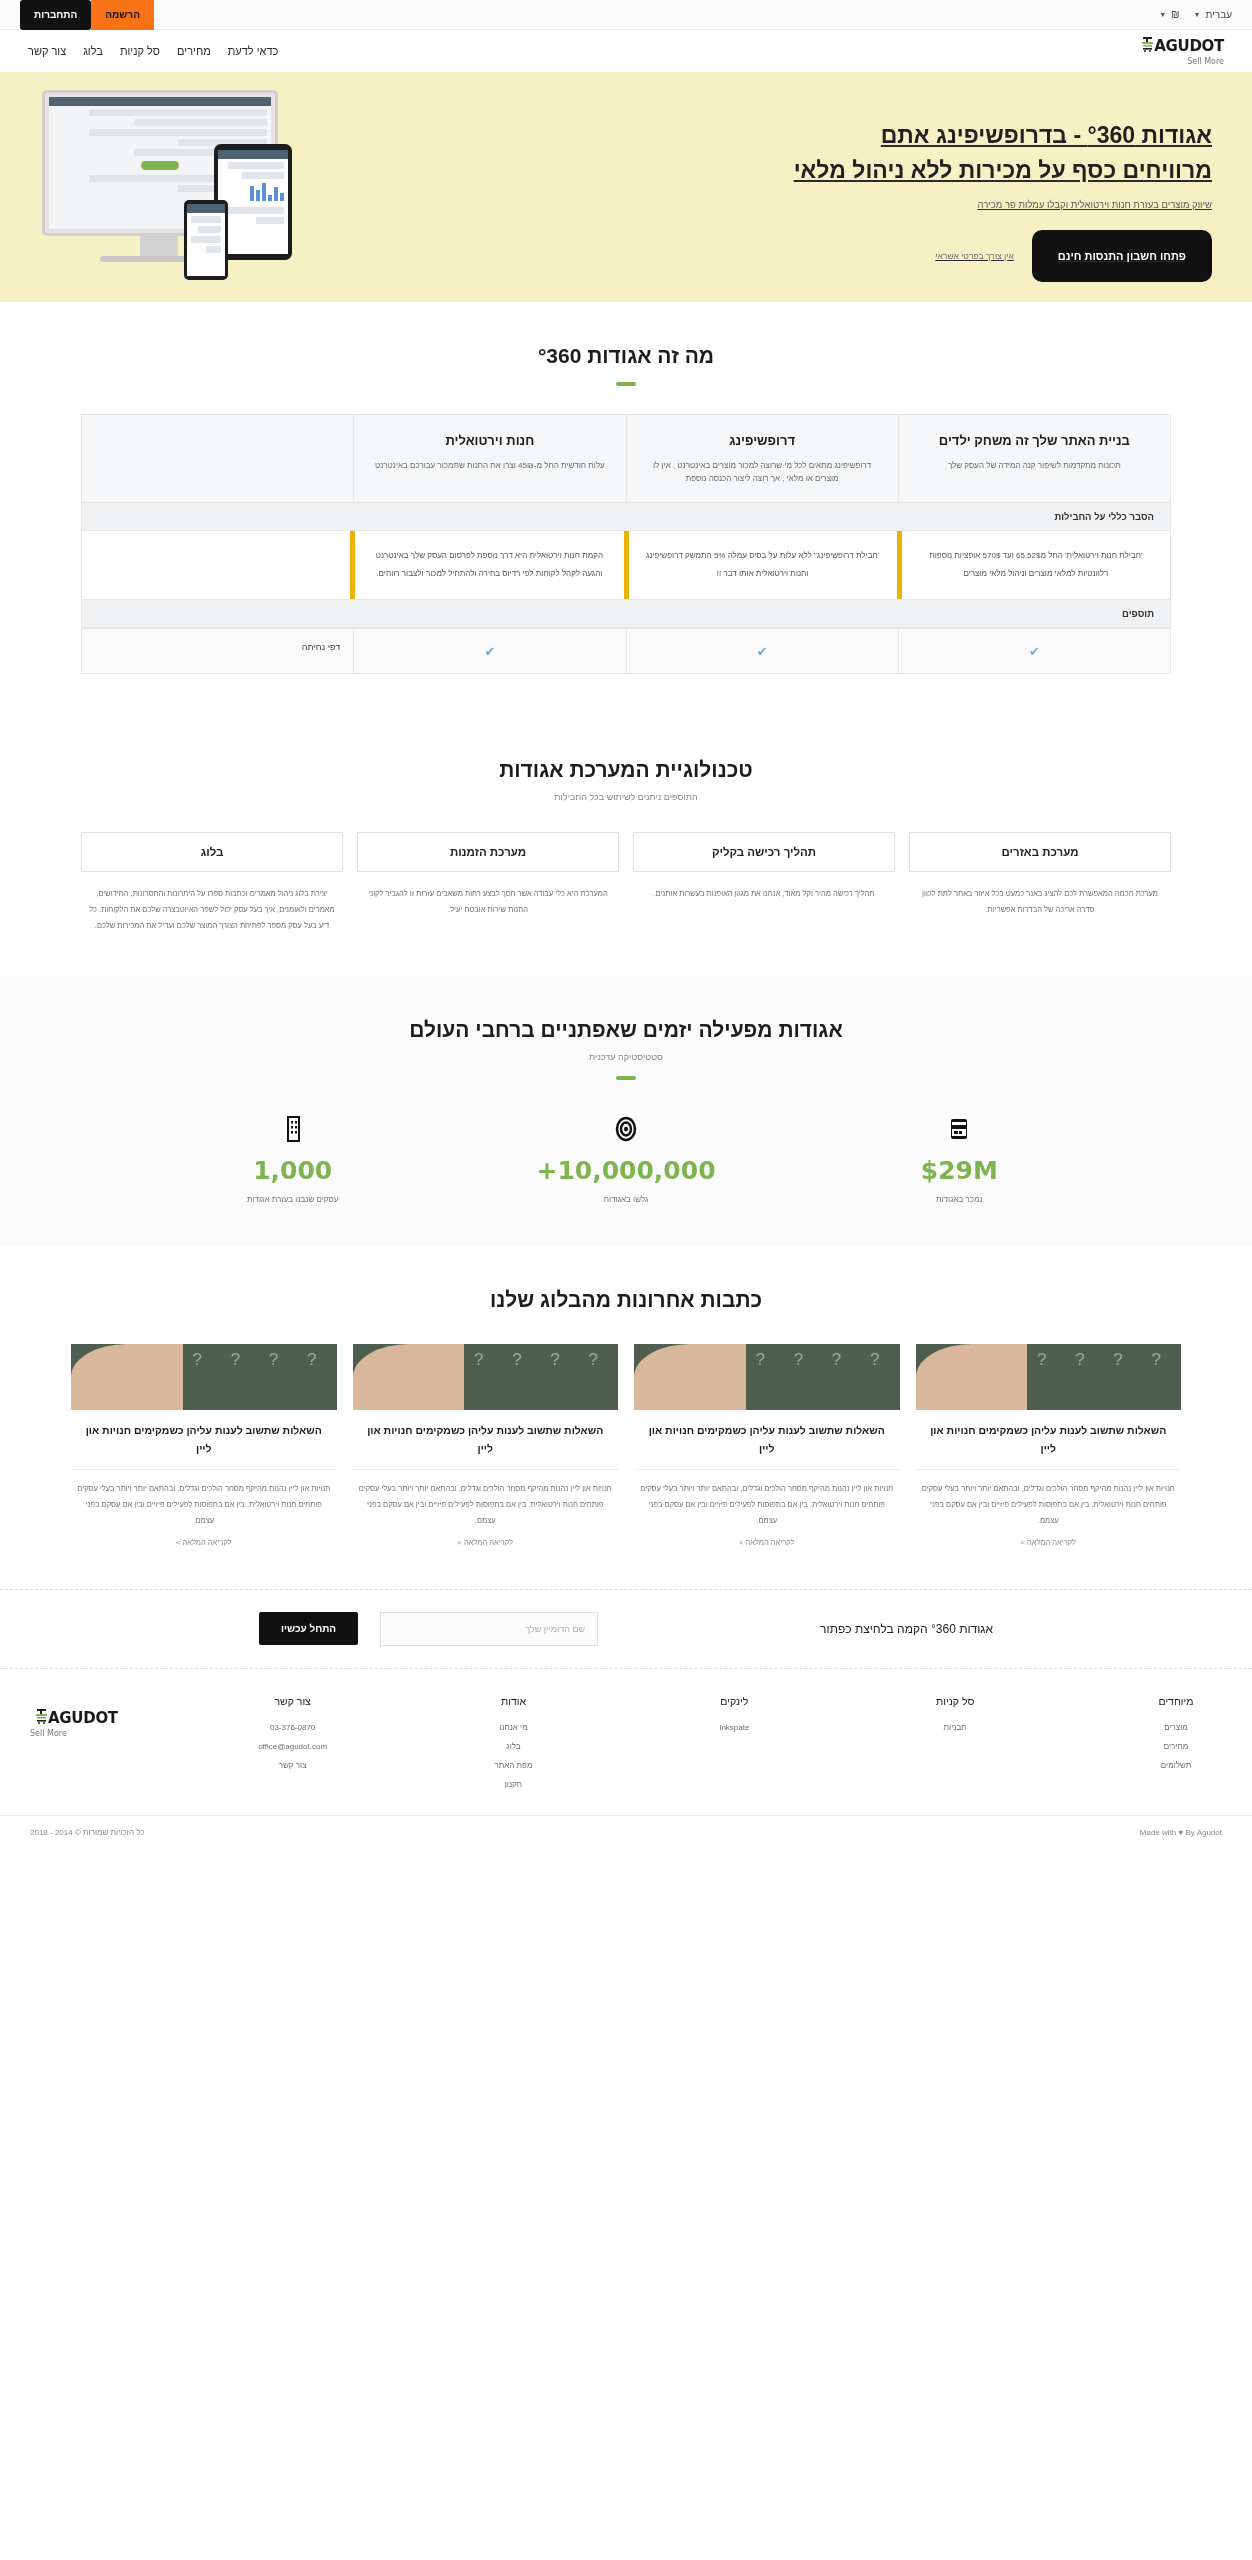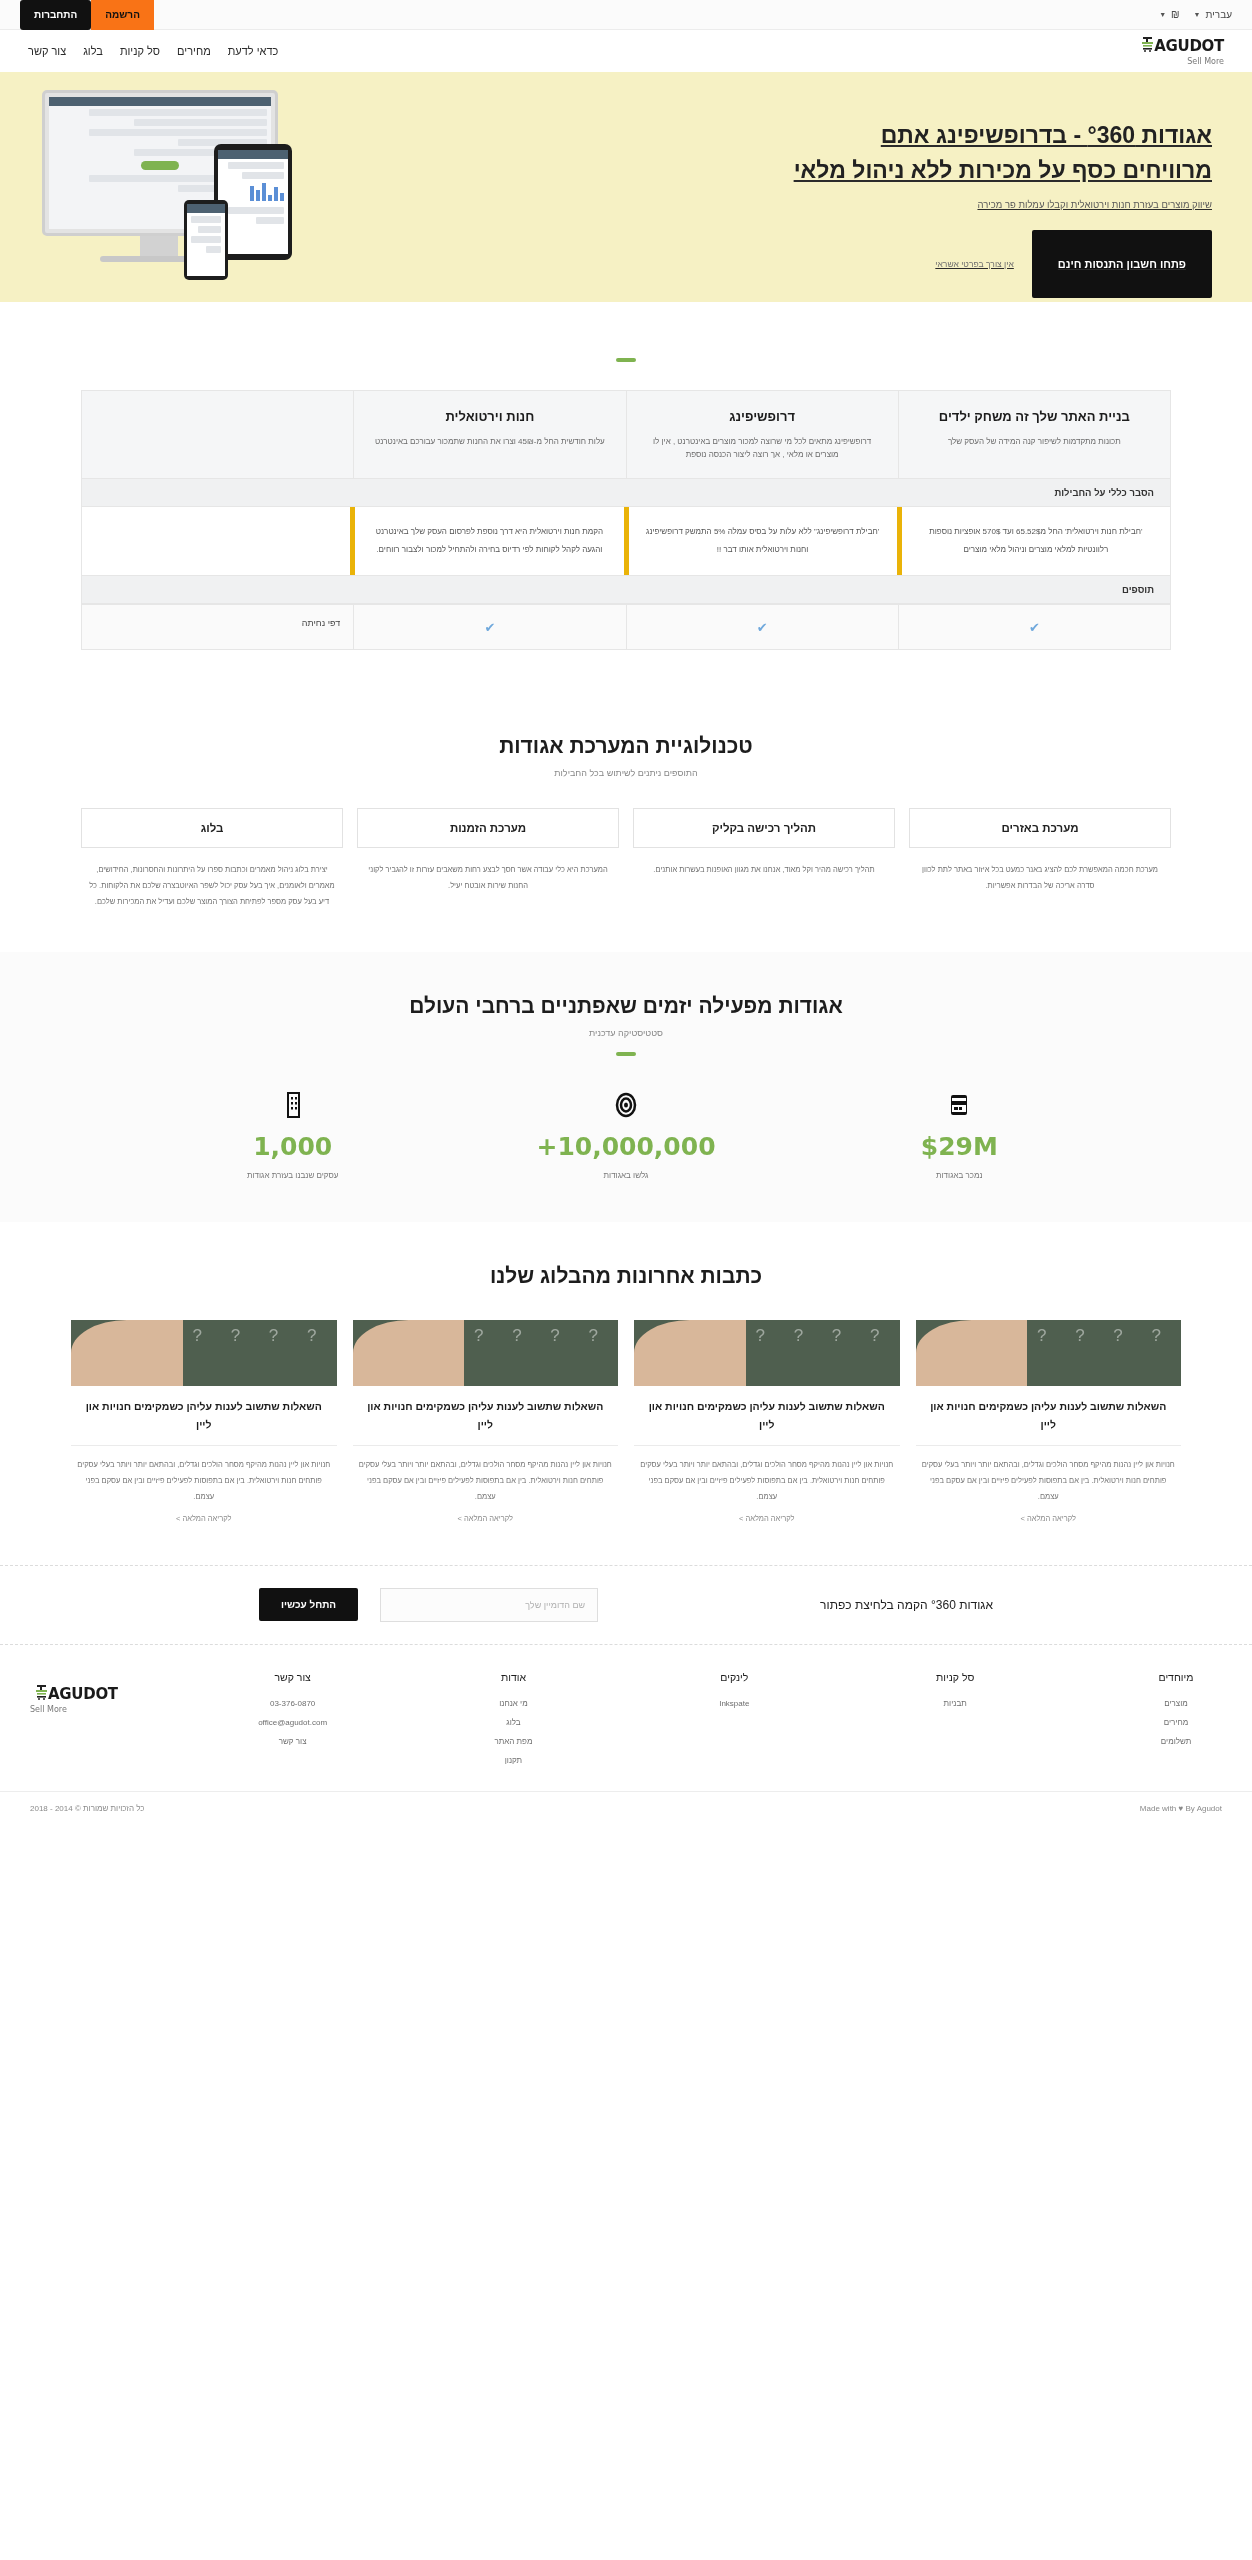--- a/index.html
+++ b/index.html
@@ -85,21 +85,21 @@
   .hero-sub {
     font-size: 9.5px; color: #5a5a5a; margin-top: 12px;
   }
   .hero-cta-row {
     display: flex; align-items: center; justify-content: flex-start;
     gap: 18px; margin-top: 20px;
   }
   .hero-btn {
     background: #111111; color: #fff;
     font-size: 11px; font-weight: bold;
-    padding: 28px 26px; border-radius: 2px; cursor: pointer;
+    padding: 20px 26px; border-radius: 10px; cursor: pointer;
   }
   .hero-note { font-size: 8.5px; color: #6d6d6d; }
 
   
   .devices { position: absolute; left: 42px; top: 18px; width: 320px; height: 200px; }
   .monitor-body {
     position: absolute; left: 0; top: 0;
     width: 236px; height: 146px;
     background: #e3e3e3; border: 3px solid #cfcfcf; border-radius: 5px;
     padding: 4px;
@@ -349,20 +349,21 @@
     <div class="hero-h1">מרוויחים כסף על מכירות ללא ניהול מלאי</div>
     <div class="hero-sub">שיווק מוצרים בעזרת חנות וירטואלית וקבלו עמלות פר מכירה</div>
     <div class="hero-cta-row">
       <div class="hero-btn">פתחו חשבון התנסות חינם</div>
       <div class="hero-note">אין צורך בפרטי אשראי</div>
     </div>
   </div>
 </div>
 
 <div class="section">
+  <div class="sec-title">מה זה אגודות °360</div>
   <div class="accent-bar"></div>
 
   <div class="cmp-wrap">
     <div class="cmp-head">
       <div class="cell">
         <div class="cmp-h-title">בניית האתר שלך זה משחק ילדים</div>
         <div class="cmp-h-desc">תכונות מתקדמות לשיפור קנה המידה של העסק שלך</div>
       </div>
       <div class="cell">
         <div class="cmp-h-title">דרופשיפינג</div>

